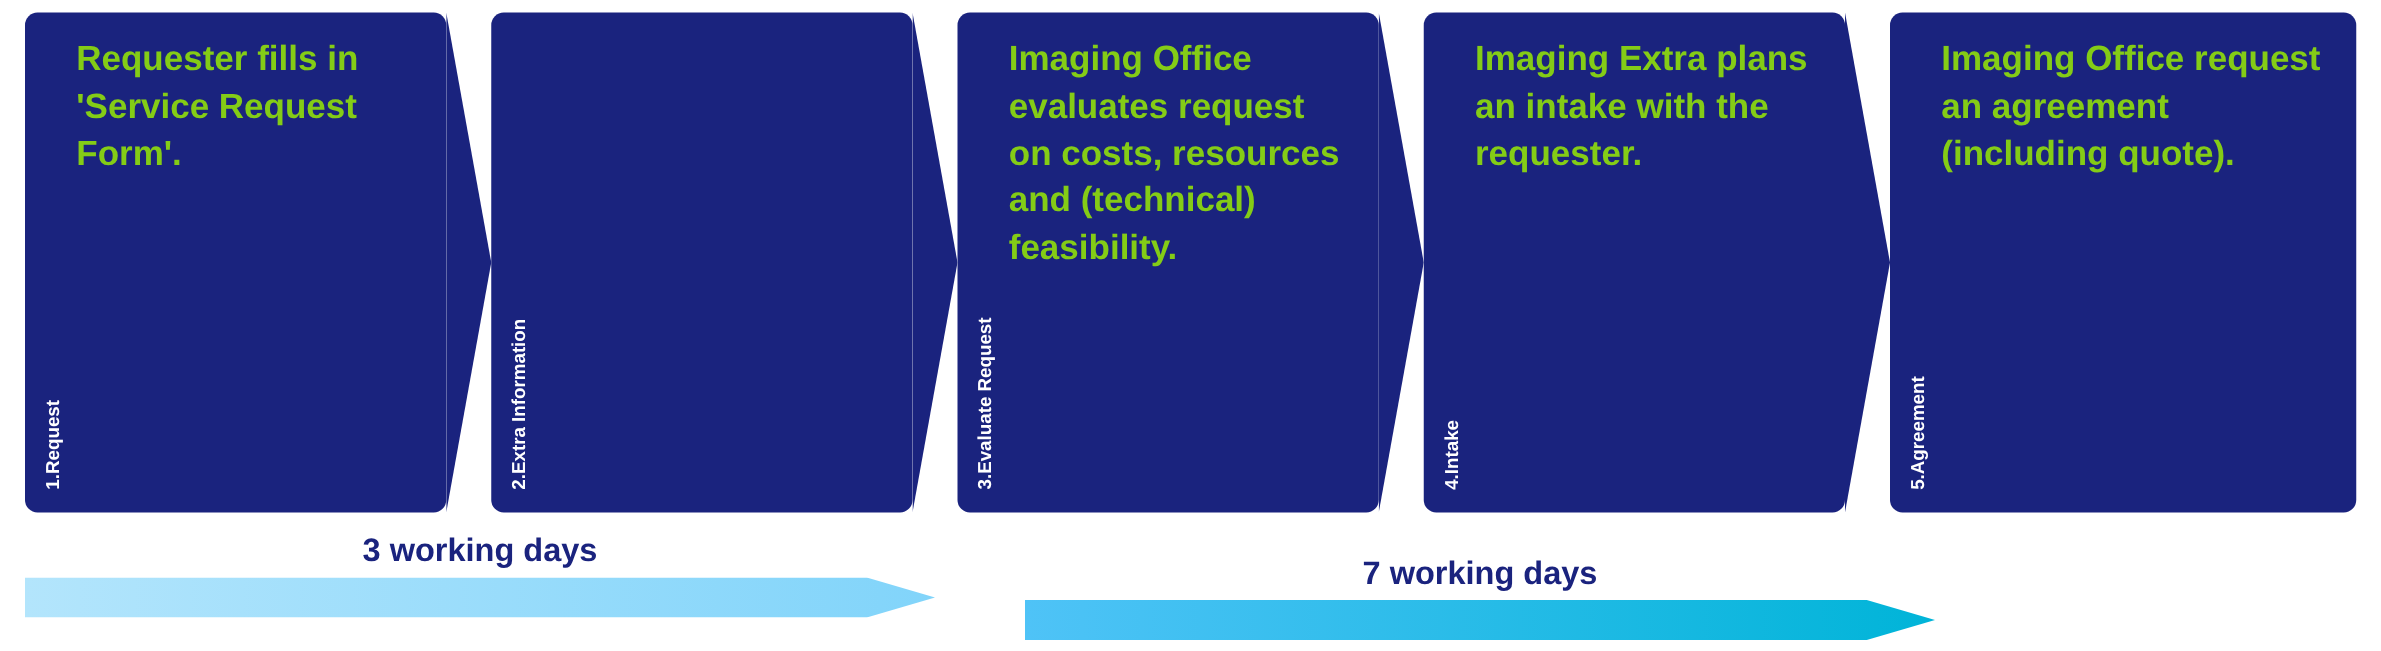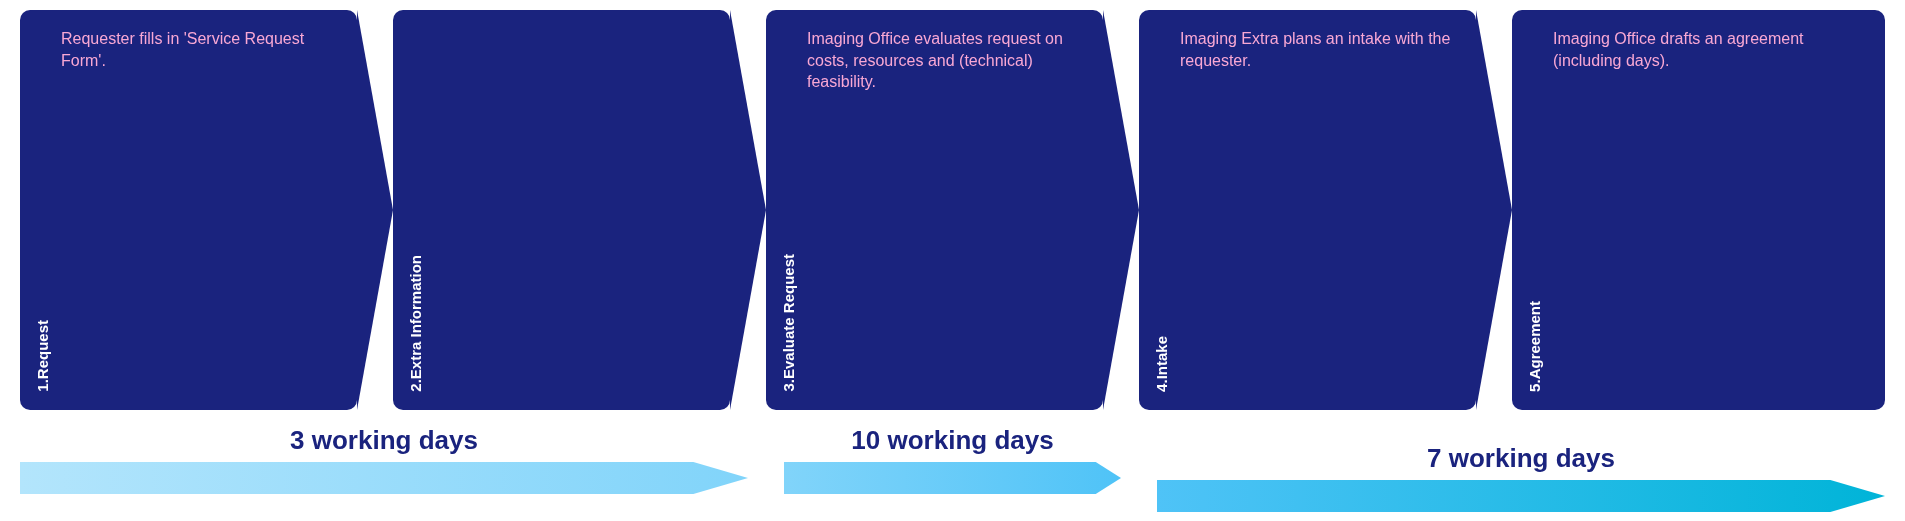--- a/index.html
+++ b/index.html
@@ -52,23 +52,23 @@
       font-size: 15px;
       font-weight: bold;
       color: #ffffff;
       white-space: nowrap;
       margin-right: 10px;
       flex-shrink: 0;
       align-self: flex-end;
     }
 
     .step-text {
-      font-size: 16px;
-      font-weight: normal;
-      color: #f9a8d4;
+      font-size: 28px;
+      font-weight: bold;
+      color: #84cc16;
       line-height: 1.35;
     }
 
     .arrow-connector {
       display: flex;
       align-items: center;
       justify-content: center;
       width: 36px;
       flex-shrink: 0;
       position: relative;
@@ -149,21 +149,21 @@
     <div class="arrow-connector">
       <svg width="36" height="400" viewBox="0 0 36 400" xmlns="http://www.w3.org/2000/svg">
         <polygon points="0,0 36,200 0,400" fill="#1a237e"></polygon>
       </svg>
     </div>
   </div>
 
   <div class="step-wrapper">
     <div class="step-box">
       <div class="step-label-vertical">5.Agreement</div>
-      <div class="step-text">Imaging Office drafts an agreement (including days).</div>
+      <div class="step-text">Imaging Office request an agreement (including quote).</div>
     </div>
   </div>
 </div>
 
 <div class="timeline-row">
 
   <div style="flex: 0 0 calc(40% - 18px); display: flex; flex-direction: column; align-items: center;">
     <div class="timeline-label">3 working days</div>
     <svg width="100%" height="32" viewBox="0 0 400 32" preserveAspectRatio="none" xmlns="http://www.w3.org/2000/svg">
       <defs>
@@ -171,32 +171,20 @@
           <stop offset="0%" stop-color="#b3e5fc"></stop>
           <stop offset="100%" stop-color="#81d4fa"></stop>
         </linearGradient>
       </defs>
       <polygon points="0,0 370,0 400,16 370,32 0,32" fill="url(#grad1)"></polygon>
     </svg>
   </div>
 
   <div style="flex: 0 0 36px;"></div>
 
-  <div style="flex: 1; display: flex; flex-direction: column; align-items: center;">
-    <div class="timeline-label">10 working days</div>
-    <svg width="100%" height="32" viewBox="0 0 400 32" preserveAspectRatio="none" xmlns="http://www.w3.org/2000/svg">
-      <defs>
-        <linearGradient id="grad2" x1="0" y1="0" x2="1" y2="0">
-          <stop offset="0%" stop-color="#81d4fa"></stop>
-          <stop offset="100%" stop-color="#4fc3f7"></stop>
-        </linearGradient>
-      </defs>
-      <polygon points="0,0 370,0 400,16 370,32 0,32" fill="url(#grad2)"></polygon>
-    </svg>
-  </div>
 
   <div style="flex: 0 0 36px;"></div>
 
   <div style="flex: 0 0 calc(40% - 18px); display: flex; flex-direction: column; align-items: center; margin-top: 36px;">
     <div class="timeline-label">7 working days</div>
     <svg width="100%" height="32" viewBox="0 0 400 32" preserveAspectRatio="none" xmlns="http://www.w3.org/2000/svg">
       <defs>
         <linearGradient id="grad3" x1="0" y1="0" x2="1" y2="0">
           <stop offset="0%" stop-color="#4fc3f7"></stop>
           <stop offset="100%" stop-color="#00b4d8"></stop>

